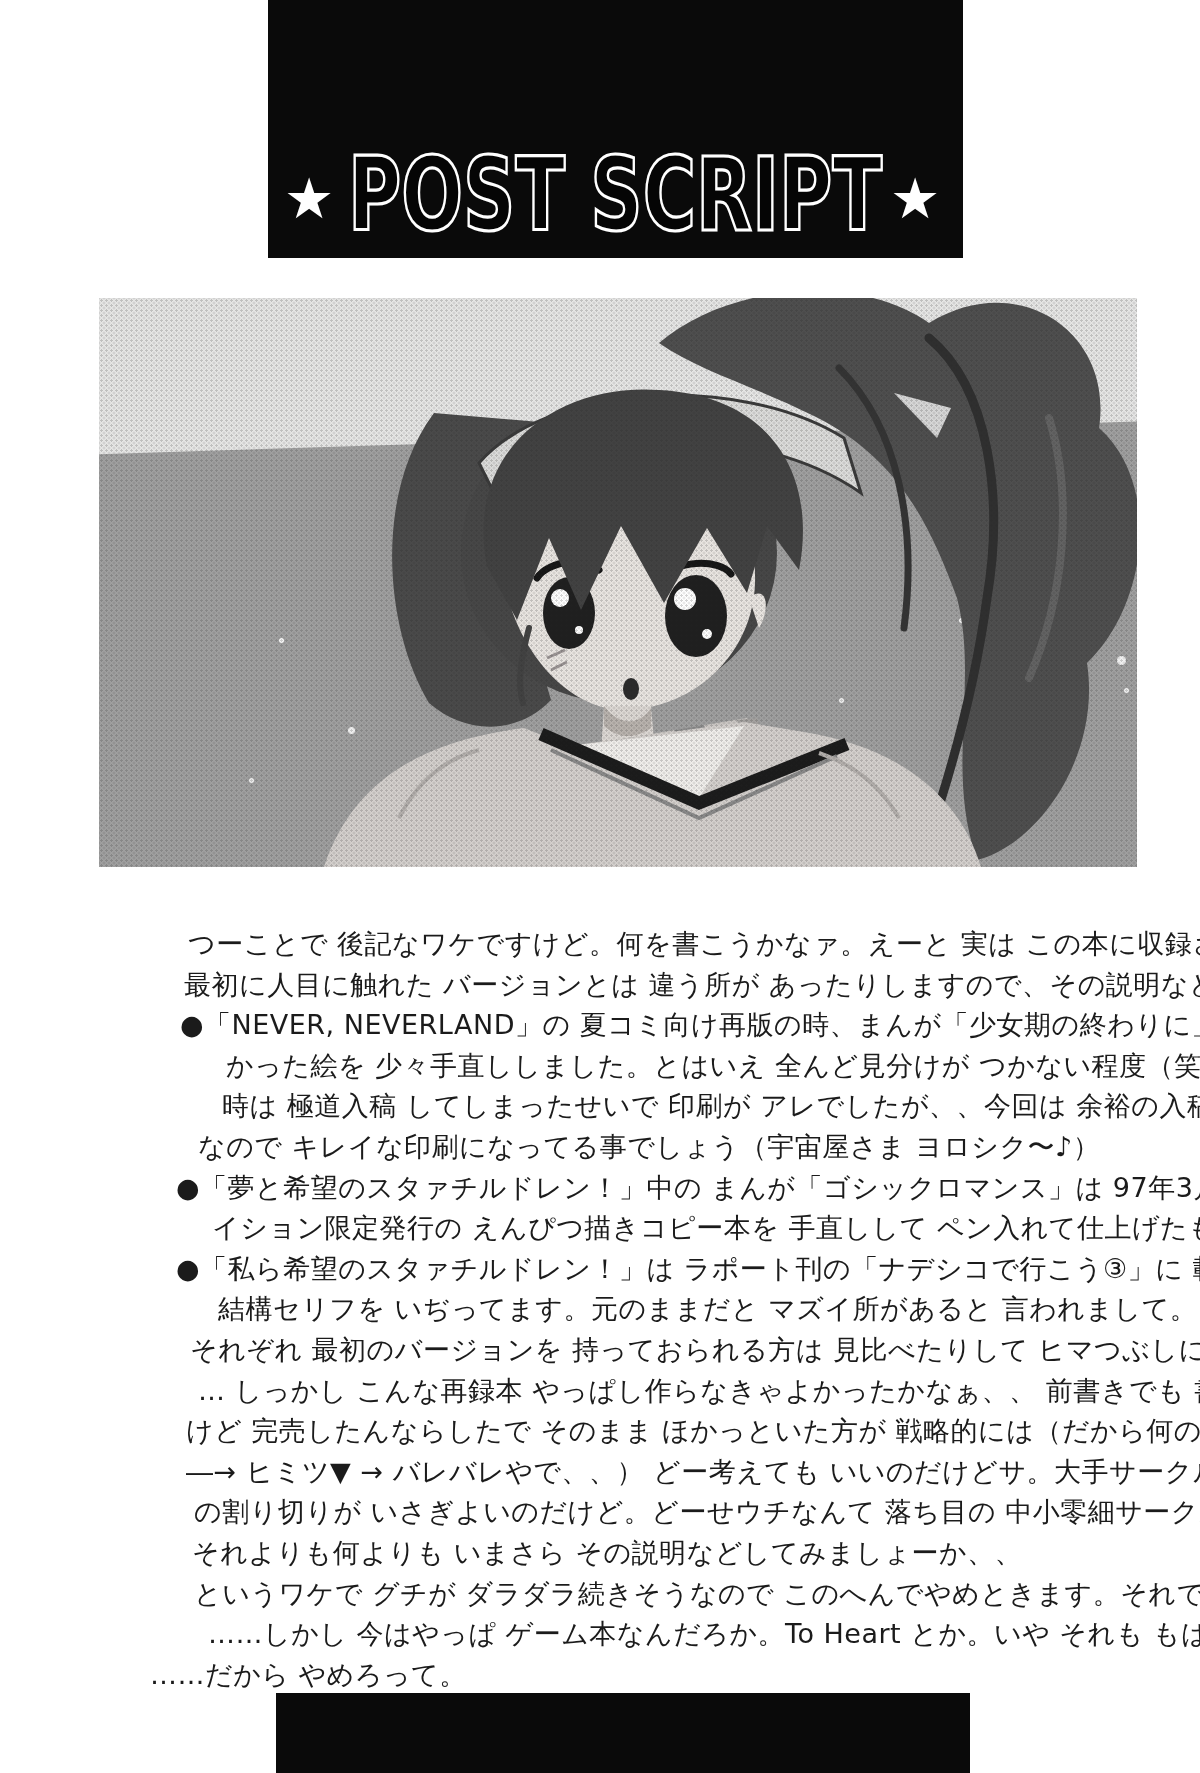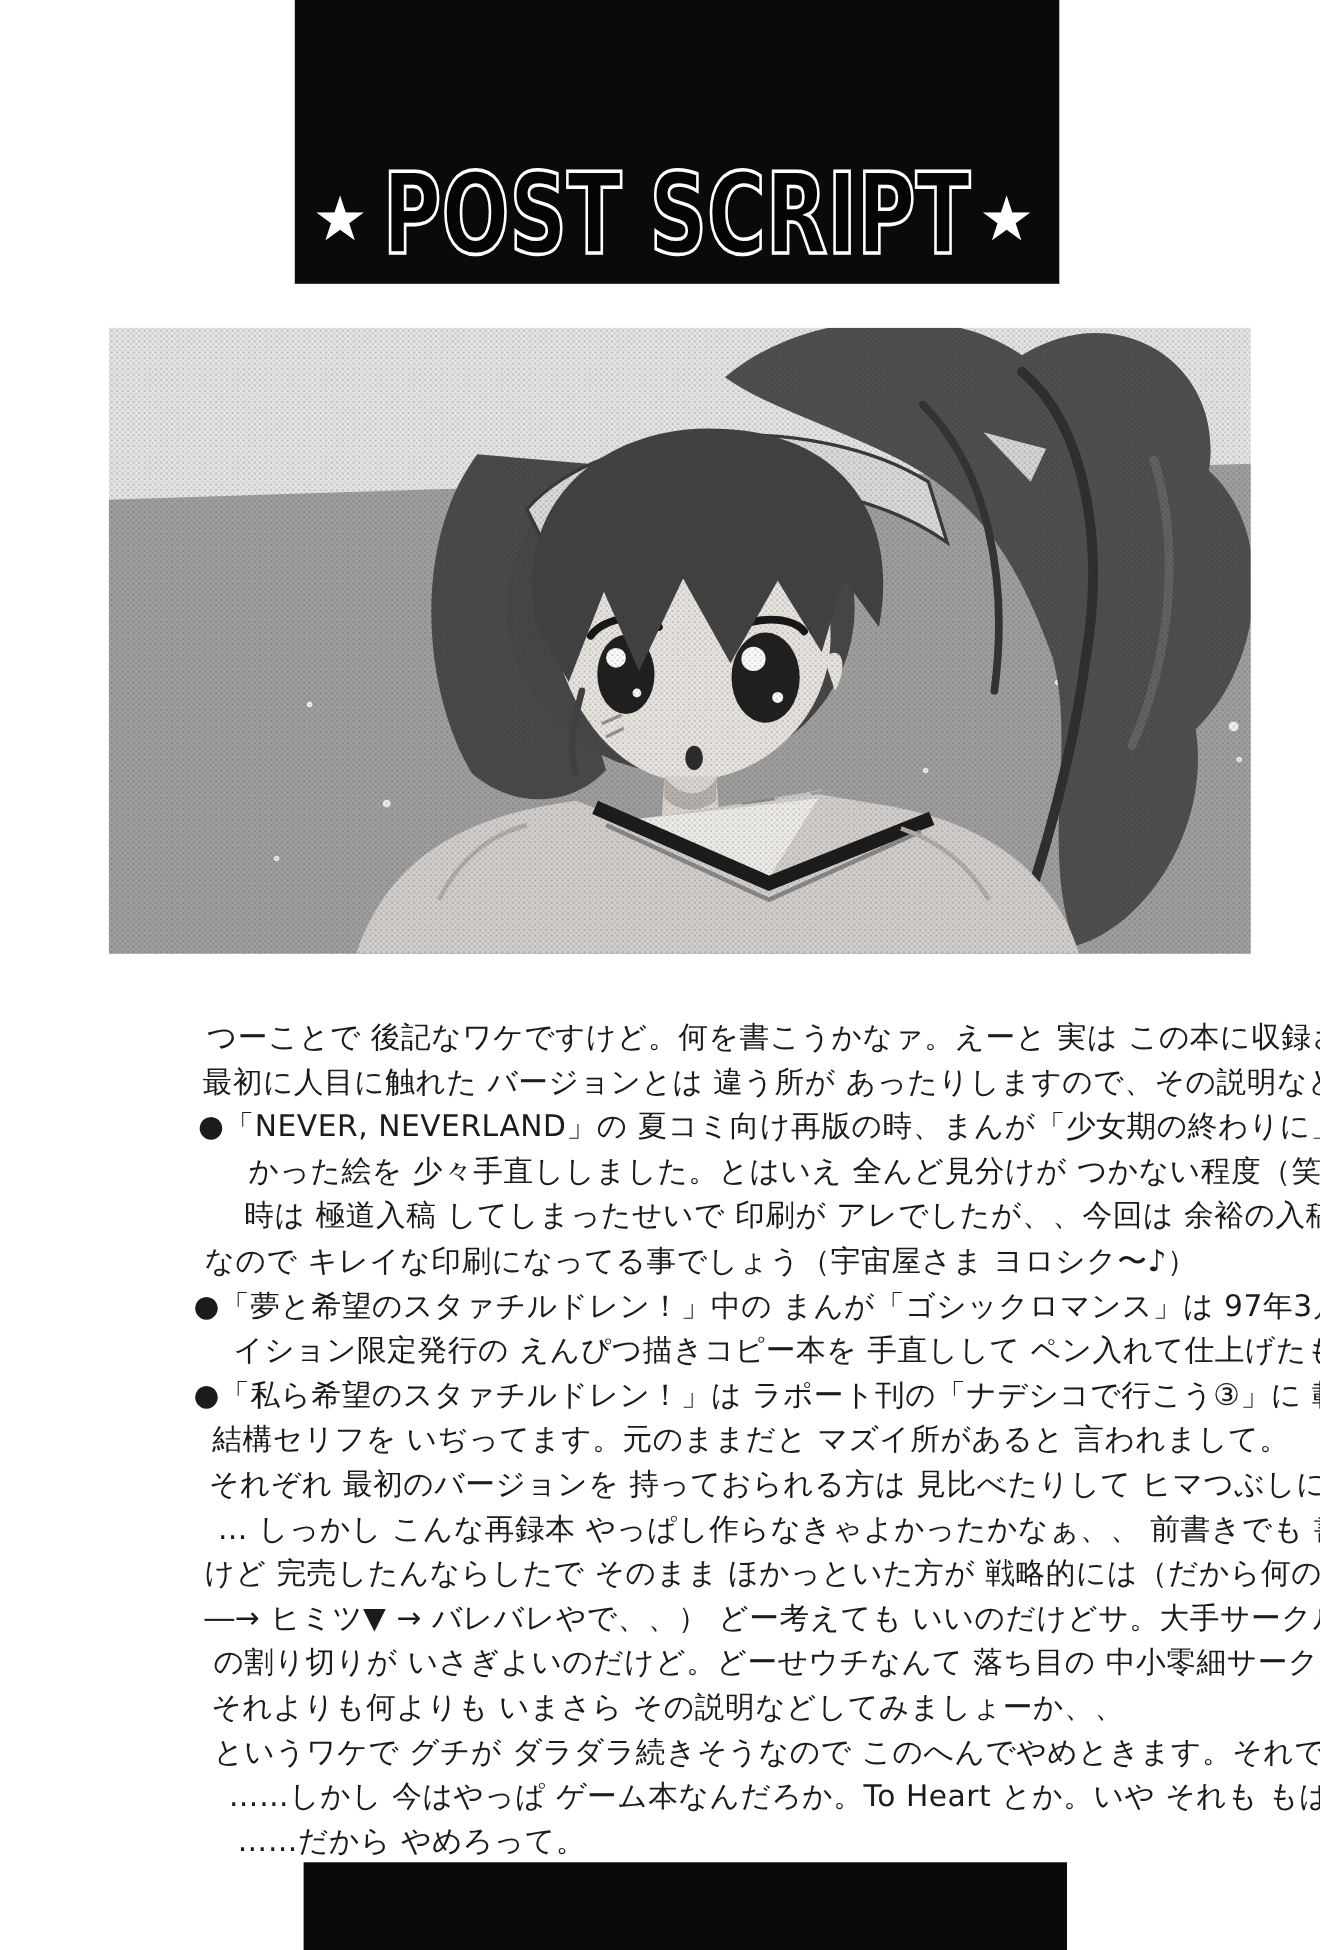--- a/index.html
+++ b/index.html
@@ -138,31 +138,31 @@
 
     <div class="halftone"></div>
   </div>
 
   <div class="afterword">
     <div class="ln" style="margin-left:38px">つーことで 後記なワケですけど。何を書こうかなァ。えーと 実は この本に収録されてる作品、</div>
     <div class="ln" style="margin-left:34px">最初に人目に触れた バージョンとは 違う所が あったりしますので、その説明などしてみましょーか。</div>
     <div class="ln" style="margin-left:30px">●「NEVER, NEVERLAND」の 夏コミ向け再版の時、まんが「少女期の終わりに」の 気にいらん</div>
     <div class="ln" style="margin-left:76px">かった絵を 少々手直ししました。とはいえ 全んど見分けが つかない程度（笑） あと、初版の</div>
     <div class="ln" style="margin-left:72px">時は 極道入稿 してしまったせいで 印刷が アレでしたが、、今回は 余裕の入稿（のハズ）</div>
-    <div class="ln" style="margin-left:36px">なので キレイな印刷になってる事でしょう（宇宙屋さま ヨロシク〜♪）</div>
+    <div class="ln" style="margin-left:48px">なので キレイな印刷になってる事でしょう（宇宙屋さま ヨロシク〜♪）</div>
     <div class="ln" style="margin-left:26px">●「夢と希望のスタァチルドレン！」中の まんが「ゴシックロマンス」は 97年3月の キャッスルとクリエ</div>
     <div class="ln" style="margin-left:62px">イション限定発行の えんぴつ描きコピー本を 手直しして ペン入れて仕上げたものです。</div>
     <div class="ln" style="margin-left:26px">●「私ら希望のスタァチルドレン！」は ラポート刊の「ナデシコで行こう③」に 載せてもらった時に</div>
-    <div class="ln" style="margin-left:43px">結構セリフを いぢってます。元のままだと マズイ所があると 言われまして。</div>
+    <div class="ln" style="margin-left:68px">結構セリフを いぢってます。元のままだと マズイ所があると 言われまして。</div>
     <div class="ln" style="margin-left:40px">それぞれ 最初のバージョンを 持っておられる方は 見比べたりして ヒマつぶしに役立ててね(笑)</div>
     <div class="ln" style="margin-left:48px">… しっかし こんな再録本 やっぱし作らなきゃよかったかなぁ、、 前書きでも 書いちまった</div>
     <div class="ln" style="margin-left:36px">けど 完売したんならしたで そのまま ほかっといた方が 戦略的には（だから何の戦略だよ；</div>
     <div class="ln" style="margin-left:36px">―→ ヒミツ▼ → バレバレやで、、） どー考えても いいのだけどサ。大手サークルさんたちは この辺</div>
     <div class="ln" style="margin-left:44px">の割り切りが いさぎよいのだけど。どーせウチなんて 落ち目の 中小零細サークルだからさぁ；</div>
     <div class="ln" style="margin-left:42px">それよりも何よりも いまさら その説明などしてみましょーか、、</div>
     <div class="ln" style="margin-left:44px">というワケで グチが ダラダラ続きそうなので このへんでやめときます。それでは股〜ゞ</div>
     <div class="ln" style="margin-left:58px">……しかし 今はやっぱ ゲーム本なんだろか。To Heart とか。いや それも もはや時代遅れ？</div>
-    <div class="ln" style="margin-left:66px">……だから やめろって。</div>
+    <div class="ln" style="">……だから やめろって。</div>
   </div>
 
   <div class="footer-bar"></div>
 
 </div>
 
 </body></html>

